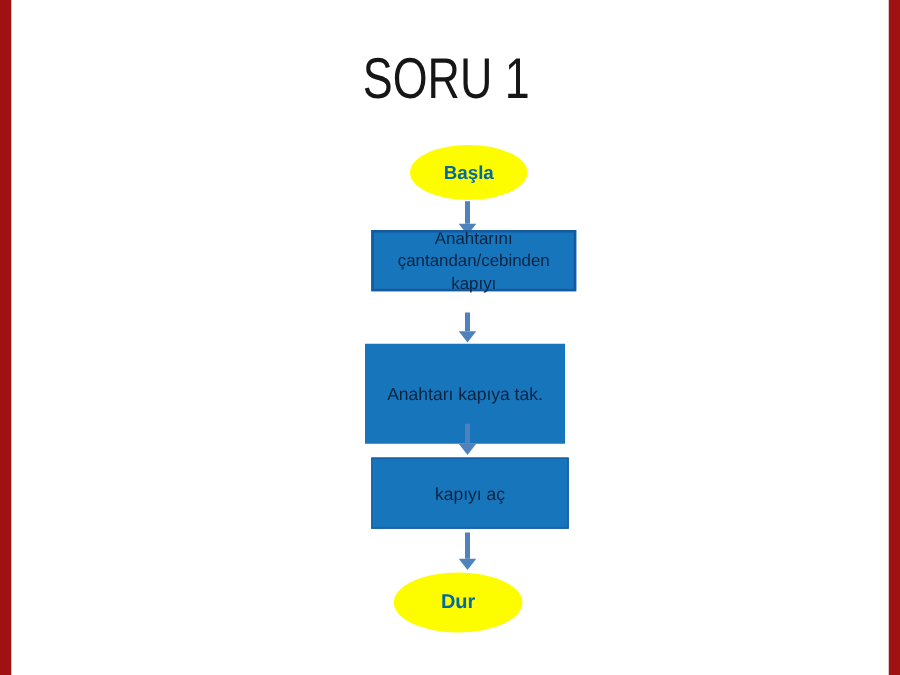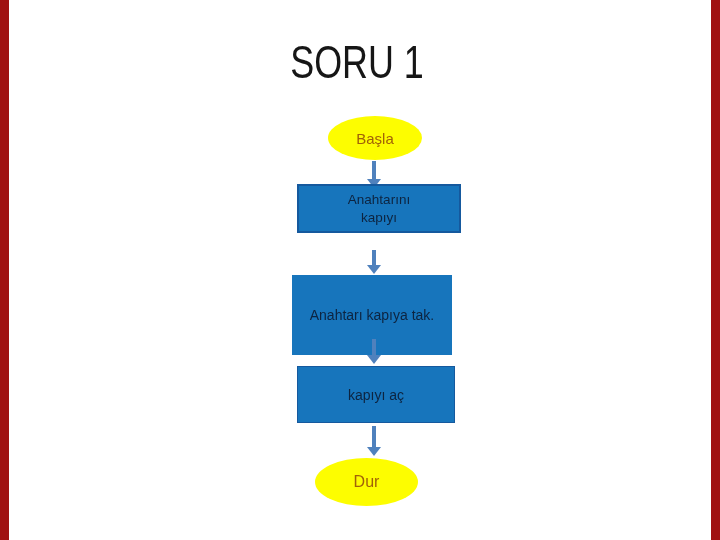--- a/index.html
+++ b/index.html
@@ -47,22 +47,22 @@
     display: flex;
     flex-direction: column;
     align-items: center;
     justify-content: center;
     text-align: center;
     box-sizing: border-box;
   }
   .terminator {
     border-radius: 50%;
     background: var(--terminator-fill, #fdfd00);
-    color: #a16207;
-    font-weight: 400;
+    color: #0369a1;
+    font-weight: 700;
   }
   .terminator.start {
     left: 328px; top: 116px;
     width: 94px; height: 44px;
     font-size: 15px;
   }
   .terminator.end {
     left: 315px; top: 458px;
     width: 103px; height: 48px;
     font-size: 16px;
@@ -130,20 +130,21 @@
     <span>Başla</span>
   </div>
 
   <div class="flow-arrow a1">
     <div class="shaft"></div>
     <div class="head"></div>
   </div>
 
   <div class="node process step1">
     <span class="line">Anahtarını</span>
+    <span class="line">çantandan/cebinden</span>
     <span class="line">kapıyı</span>
   </div>
 
   <div class="flow-arrow a2">
     <div class="shaft"></div>
     <div class="head"></div>
   </div>
 
   <div class="node process step2">
     <span class="line">Anahtarı kapıya tak.</span>

